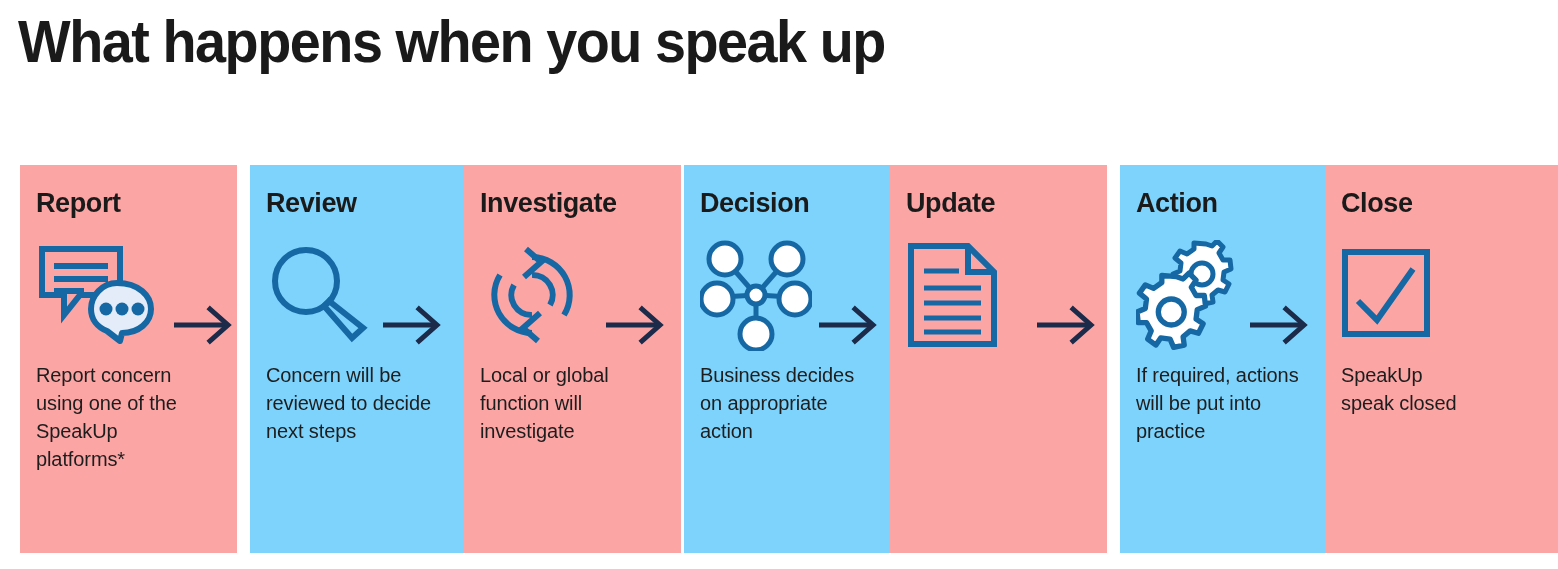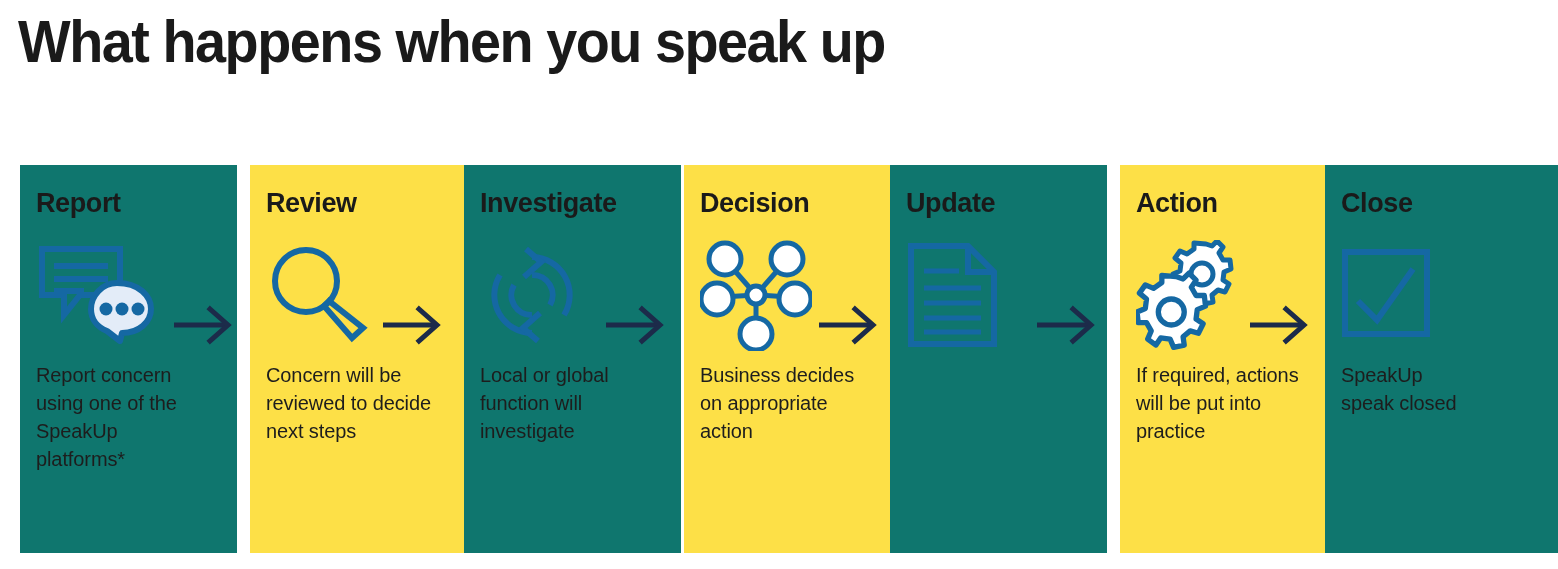--- a/index.html
+++ b/index.html
@@ -36,22 +36,22 @@
     height: 390px;
   }
   .step {
     position: absolute;
     top: 0;
     width: 217px;
     height: 388px;
     box-sizing: border-box;
     padding: 22px 16px 0 16px;
   }
-  .step.shaded { background: #0f766e; }
-  .step.plain  { background: #fde047; }
+  .step.shaded { background: #fca5a5; }
+  .step.plain  { background: #7dd3fc; }
 
   .step-title {
     font-size: 27px;
     line-height: 32px;
     font-weight: 700;
     letter-spacing: -0.4px;
     color: #1a1a1a;
     margin: 0 0 0 0;
     white-space: nowrap;
   }

